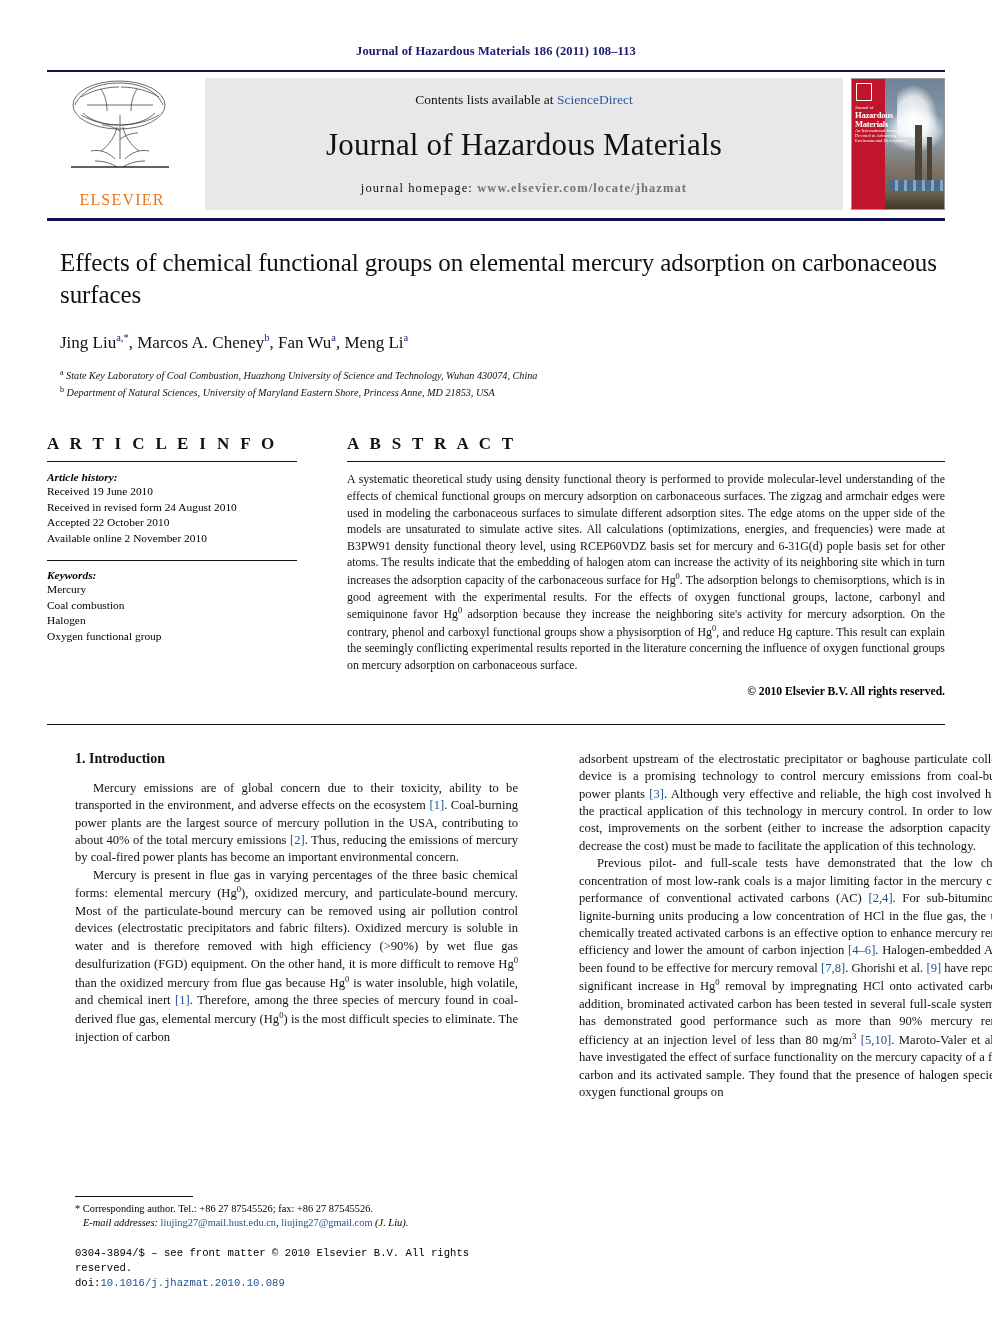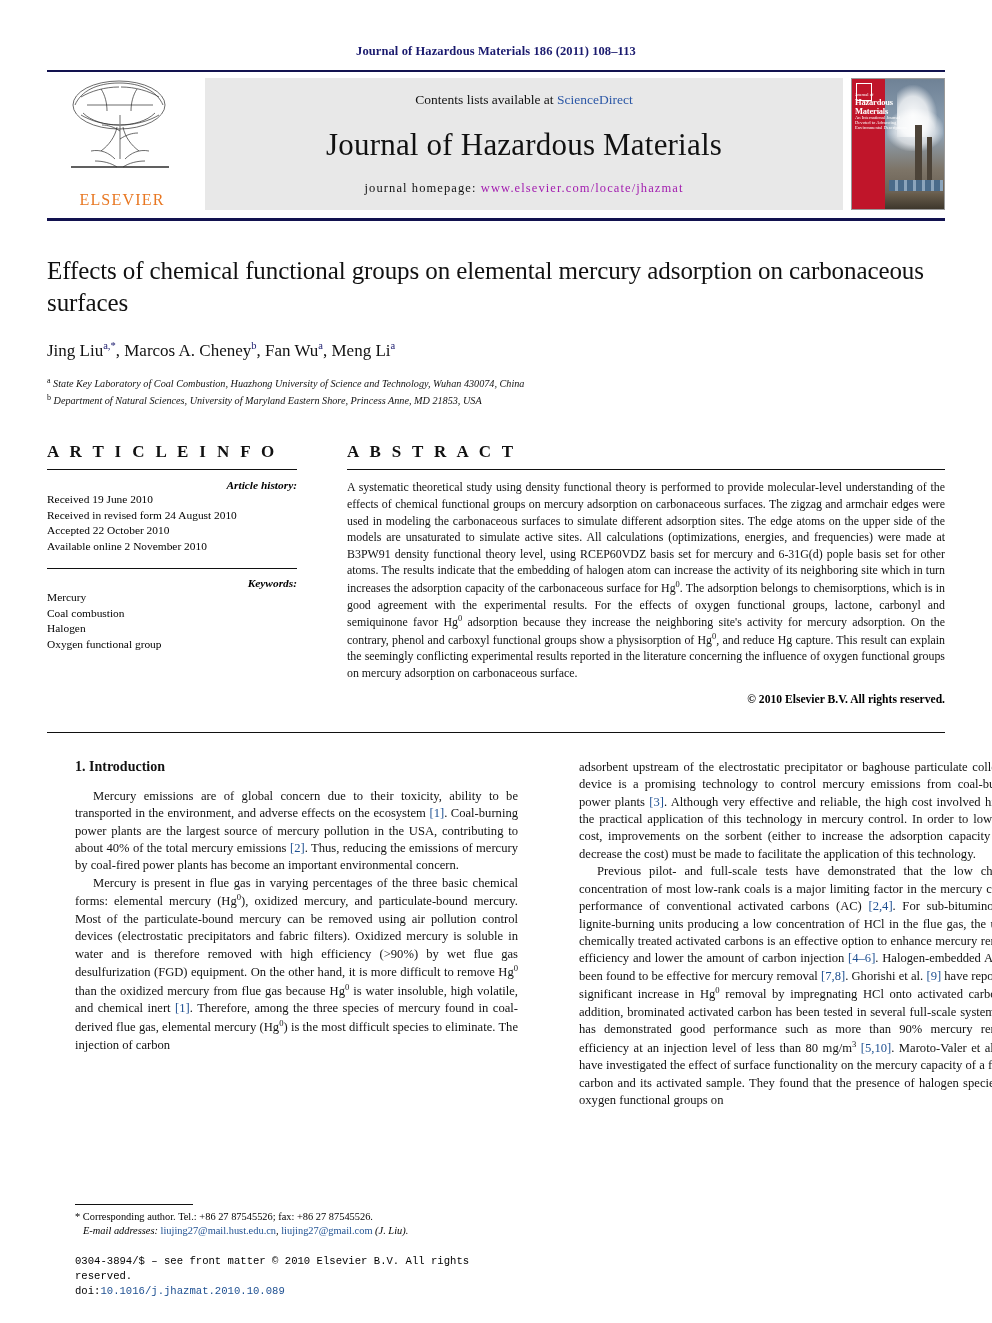--- a/index.html
+++ b/index.html
@@ -85,21 +85,21 @@
     font-size: 31px;
     letter-spacing: .2px;
     color: #111;
     font-weight: 400;
   }
   .homepage-line {
     font-size: 12.5px;
     letter-spacing: 1.1px;
     color: #111;
   }
-  .homepage-url { color: #a21caf; }
+  .homepage-url { color: #737373; font-weight: bold; }
   .cover-thumb {
     width: 92px;
     flex: 0 0 92px;
     border: 1px solid #999;
     position: relative;
     overflow: hidden;
     background: #8fa2b5;
   }
   .cover-red {
     position: absolute;
@@ -110,21 +110,21 @@
   .cover-els {
     position: absolute;
     left: 4px; top: 4px;
     width: 14px; height: 16px;
     background: #c0152a;
     border: 1px solid #fff;
   }
   .cover-title {
     position: absolute;
     left: 3px;
-    top: 14px;
+    top: 27px;
     width: 60px;
     color: #fff;
     font-size: 8.5px;
     line-height: 1.08;
     font-weight: bold;
     letter-spacing: -.2px;
   }
   .cover-title .small {
     font-size: 4.6px;
     font-weight: normal;
@@ -170,21 +170,21 @@
     left: 33px; right: 0; bottom: 0;
     height: 16px;
     background: linear-gradient(to bottom, #6b5f4e, #3e372c);
   }
   .rule-thick {
     border-top: 3px solid #12124f;
     margin-top: 8px;
   }
 
   
-  .title-block { padding-top: 34px; }
+  .title-block { padding-top: 26px; margin-left: 13px; }
   h1.article-title {
     font-size: 25px;
     font-weight: 400;
     line-height: 1.26;
     margin: 0 0 22px 0;
     color: #111;
     letter-spacing: -.1px;
   }
   .authors {
     font-size: 17px;
@@ -218,21 +218,20 @@
   }
   .hr-thin {
     border-top: 1px solid #111;
     margin: 0 0 9px 0;
   }
   .hist-title, .kw-title {
     font-style: italic;
     font-weight: bold;
     font-size: 11.4px;
     margin: 0 0 1px 0;
-    text-align: right;
   }
   .hist-line, .kw-line {
     font-size: 11.4px;
     line-height: 1.36;
     margin: 0;
   }
   .kw-block { margin-top: 14px; }
   .kw-block .hr-thin { margin-bottom: 8px; }
   .abstract-text {
     font-size: 11.9px;

